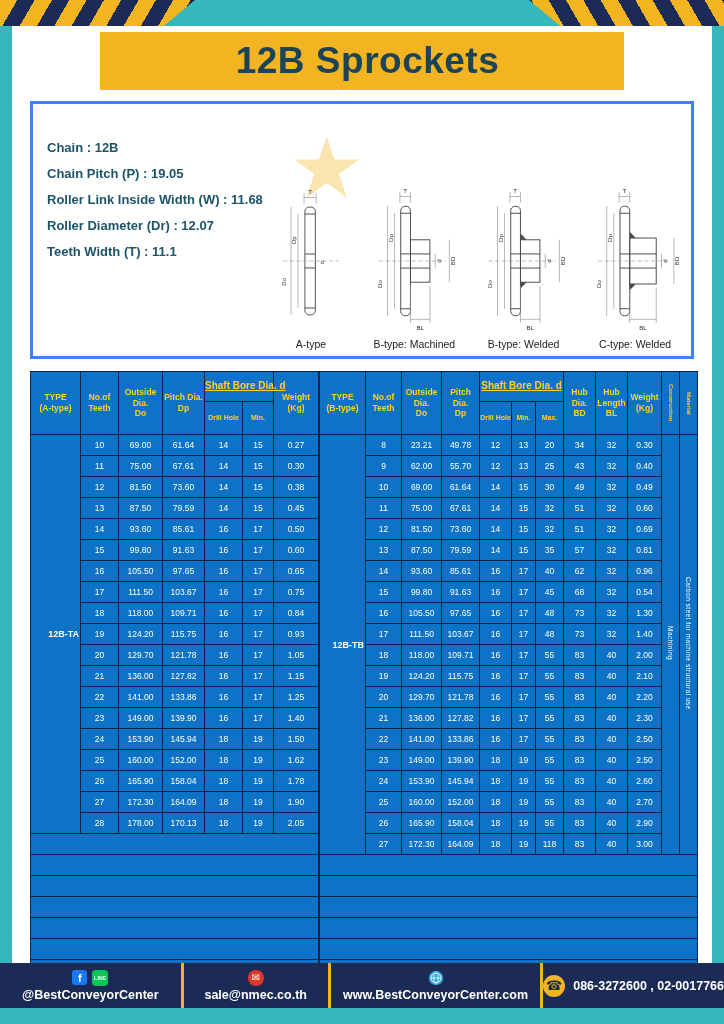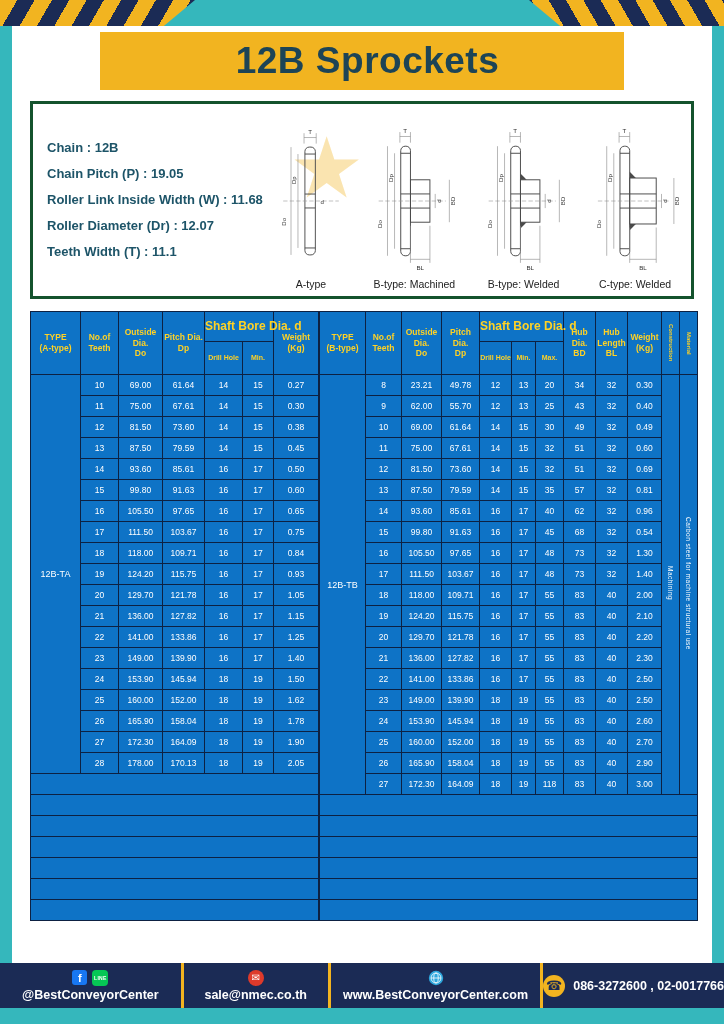--- a/index.html
+++ b/index.html
@@ -12,21 +12,21 @@
   .hazard-left{left:0;background:repeating-linear-gradient(120deg,#f2b420 0 15px,#1b2b55 15px 30px);clip-path:polygon(0 0,100% 0,84% 100%,0 100%);}
   .hazard-right{right:0;background:repeating-linear-gradient(60deg,#1b2b55 0 15px,#f2b420 15px 30px);clip-path:polygon(0 0,100% 0,100% 100%,16% 100%);}
 
   
   .card{position:absolute;left:12px;top:26px;width:700px;height:937px;background:#ffffff;}
 
   .title-banner{width:524px;height:58px;margin:6px auto 0;background:#f2b420;display:flex;align-items:center;justify-content:center;}
   .title-banner h1{font-size:37px;font-weight:bold;color:#1d4456;letter-spacing:.5px;margin-left:11px;}
 
   
-  .spec-box{position:relative;margin:11px 18px 0;height:198px;border:3px solid #14532d;background:#fff;display:flex;overflow:hidden;}
+  .spec-box{position:relative;margin:11px 18px 0;height:258px;border:3px solid #3b82f6;background:#fff;display:flex;overflow:hidden;}
   .spec-text{width:238px;padding:36px 0 0 14px;display:flex;flex-direction:column;gap:11px;position:relative;z-index:2;}
   .spec-line{font-size:13px;font-weight:bold;color:#1d5468;}
   .watermark{position:absolute;left:256px;top:22px;display:flex;align-items:center;gap:4px;color:#f2b420;opacity:.35;z-index:1;pointer-events:none;}
   .watermark .star{font-size:84px;line-height:1;}
   .watermark .wm-text{font-size:38px;font-weight:bold;line-height:.95;letter-spacing:2px;white-space:pre-line;}
   .drawings{flex:1;display:flex;justify-content:space-between;align-items:flex-end;padding:6px 8px 6px 0;position:relative;z-index:2;}
   .figure{display:flex;flex-direction:column;align-items:center;}
   .figure-label{font-size:10.5px;color:#222;margin-top:1px;}
   .fig-stroke{stroke:#4a4a4a;fill:none;stroke-width:1.1;}
   .fig-dim{stroke:#8a8a8a;fill:none;stroke-width:.7;}
@@ -35,25 +35,25 @@
   .fig-weld{fill:#4a4a4a;stroke:none;}
 
   
   .tables{display:flex;align-items:flex-start;margin:12px 18px 0;}
   table{border-collapse:collapse;table-layout:fixed;}
   #tableA{width:288px;}
   #tableB{width:378px;}
   th,td{border:1px solid #0d2142;background:#0e73c6;}
   th{color:#ffd225;font-weight:bold;font-size:8.5px;white-space:pre-line;line-height:1.25;padding:1px 0;text-align:center;}
   th.sub-th{font-size:7px;white-space:nowrap;}
-  th.shaft-th{font-size:12px;white-space:nowrap;}
+  th.shaft-th{font-size:10px;white-space:nowrap;text-decoration:underline;}
   td{color:#fff;font-size:8.5px;text-align:center;height:21px;padding:0 1px;vertical-align:middle;}
   thead tr:first-child th{height:30px;}
   thead tr:last-child th{height:33px;}
-  td.type-cell{font-size:9px;font-weight:normal;}
+  td.type-cell{font-size:9px;font-weight:bold;text-align:right;}
   th.vert-head{position:relative;}
   th.vert-head .vtext{position:absolute;left:0;top:0;width:100%;height:100%;display:flex;align-items:center;justify-content:center;writing-mode:vertical-rl;overflow:hidden;font-size:6px;color:#ffd225;font-weight:bold;white-space:nowrap;}
   td.vert-cell .vtext{display:inline-block;writing-mode:vertical-rl;font-size:6.5px;letter-spacing:.5px;color:#fff;white-space:nowrap;}
 
   
   .footer{position:absolute;left:0;top:963px;width:724px;height:45px;background:#1b2b55;display:flex;align-items:stretch;}
   .footer-sec{display:flex;flex-direction:column;align-items:center;justify-content:center;gap:2px;}
   .sec-social{width:188px;}
   .sec-email{width:150px;}
   .sec-web{width:218px;}

